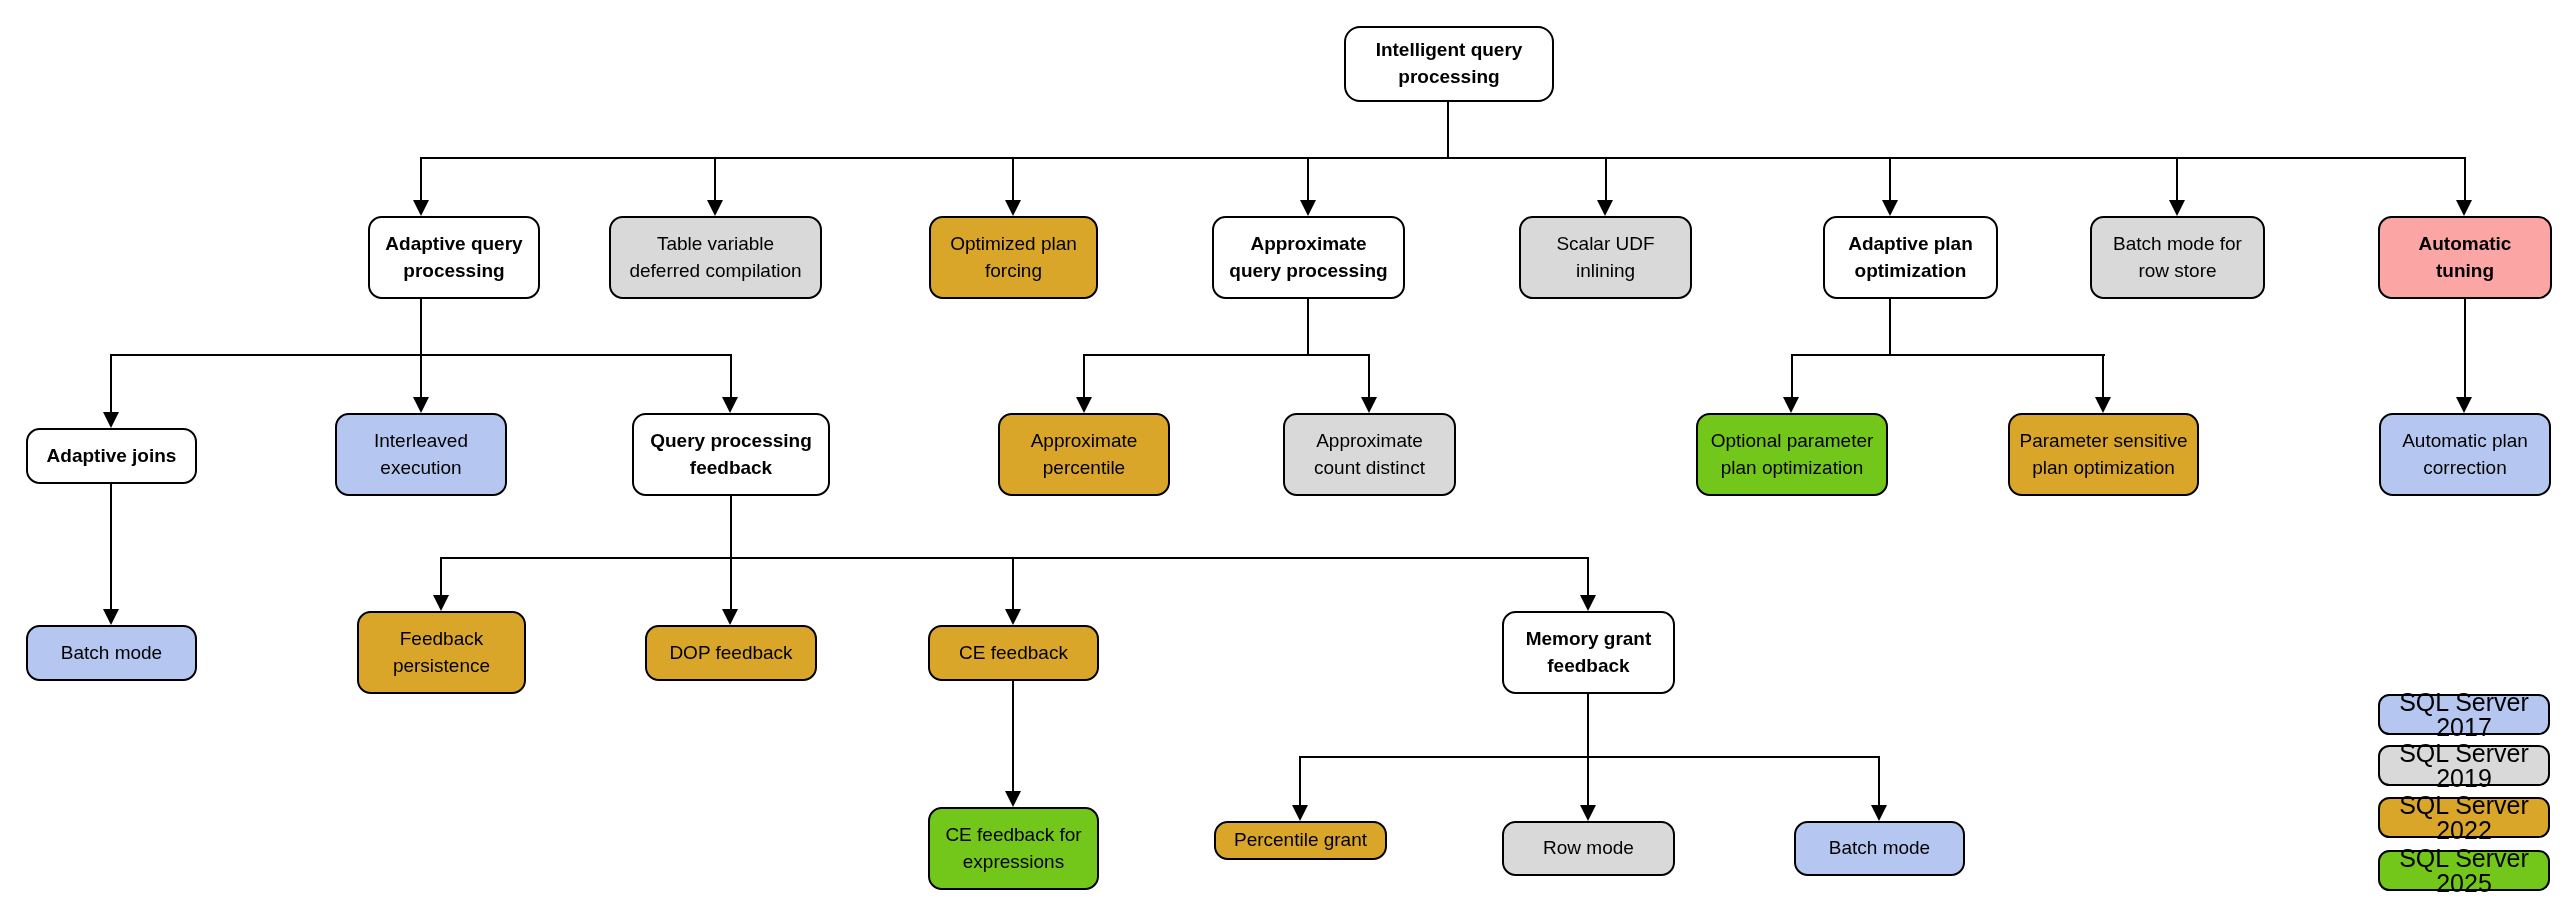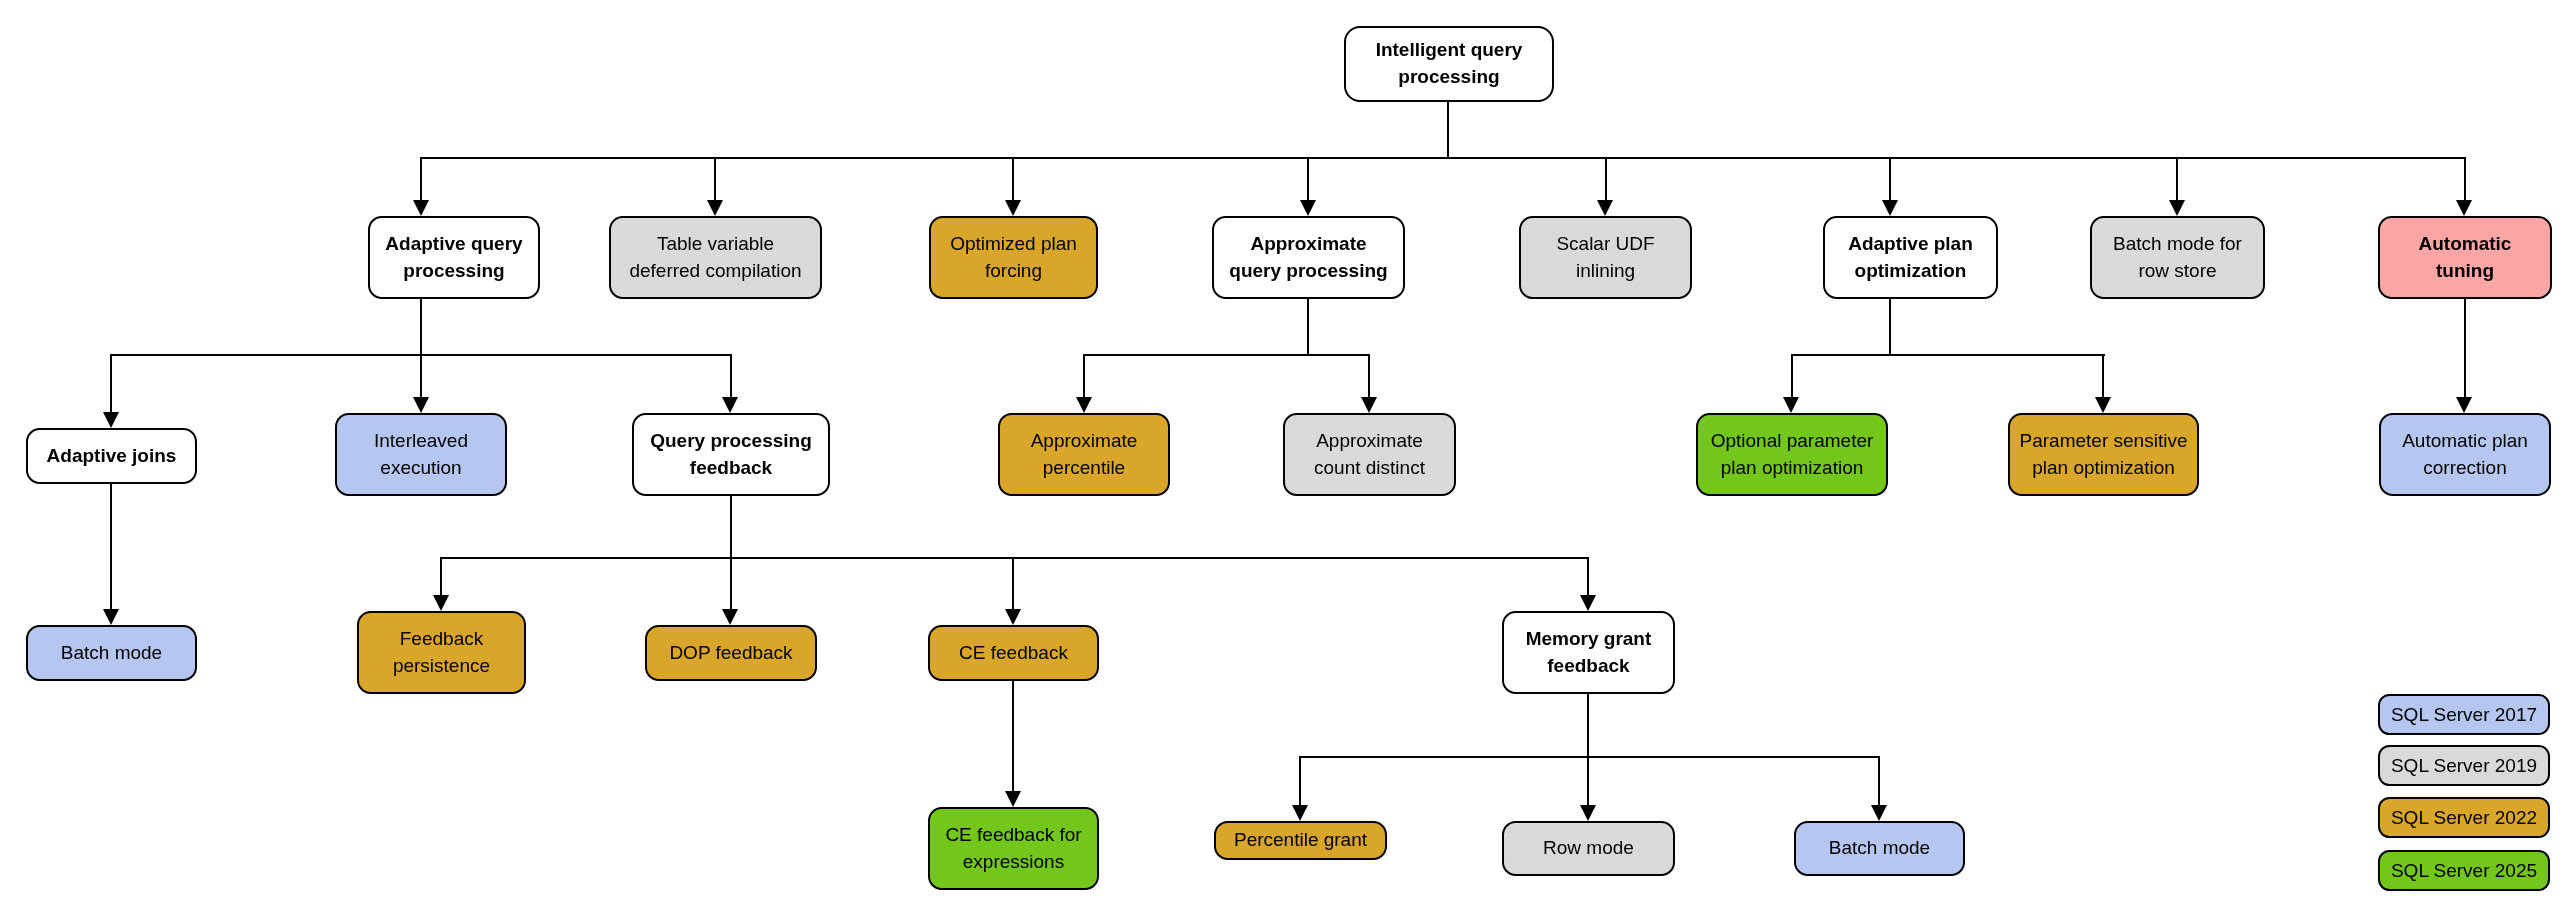--- a/index.html
+++ b/index.html
@@ -34,21 +34,21 @@
   .node.root { border-radius: 16px; }
   .legend-box {
     position: absolute;
     box-sizing: border-box;
     border: 2.3px solid #000000;
     border-radius: 11.4px;
     display: flex;
     align-items: center;
     justify-content: center;
     text-align: center;
-    font-size: 19px;
+    font-size: 25px;
     line-height: 1;
     color: #000000;
   }
   .seg {
     position: absolute;
     background: #000000;
   }
   .arrow {
     position: absolute;
     width: 0;

